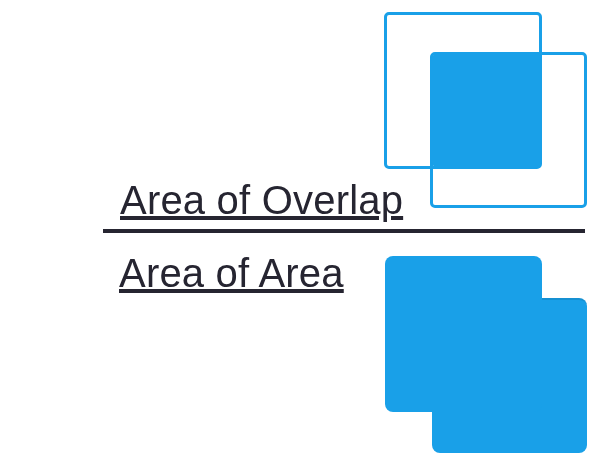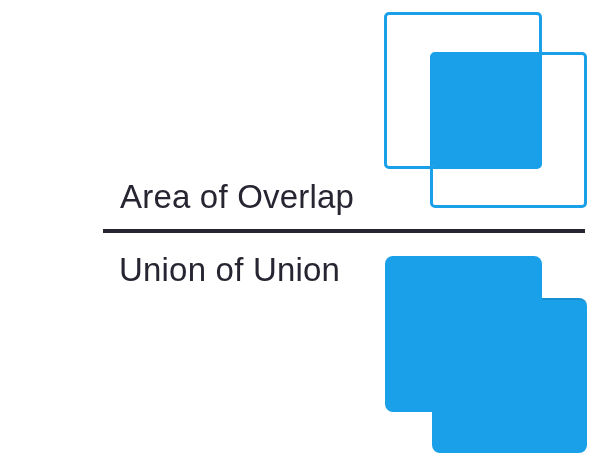--- a/index.html
+++ b/index.html
@@ -13,25 +13,26 @@
     position: relative;
     width: 600px;
     height: 468px;
     background: #ffffff;
     overflow: hidden;
     font-family: "Liberation Sans", "DejaVu Sans", sans-serif;
     color: var(--ink);
   }
   .txt {
     position: absolute;
-    font-size: 33px;
+    font-size: 40px;
     line-height: 1;
     letter-spacing: 0.2px;
     white-space: nowrap;
     color: var(--ink);
+    text-decoration: underline;
   }
   .lhs        { left: 9px;   top: 218px; }
   .numerator  { left: 120px; top: 180px; }
   .denominator{ left: 119px; top: 253px; }
   .frac-rule {
     position: absolute;
     left: 103px; top: 229px;
     width: 482px; height: 3.5px;
     background: var(--ink);
   }
@@ -67,21 +68,21 @@
 </head>
 <body>
 
 <div class="canvas">
 
 
   <div class="txt numerator">Area of Overlap</div>
 
   <div class="frac-rule"></div>
 
-  <div class="txt denominator">Union of Union</div>
+  <div class="txt denominator">Area of Area</div>
 
   <div>
     <div class="box-outline box-a-outline"></div>
     <div class="box-outline box-b-outline"></div>
     <div class="intersection-fill"></div>
   </div>
 
   <div>
     <div class="union-box union-box-b"></div>
     <div class="union-box union-box-a"></div>

